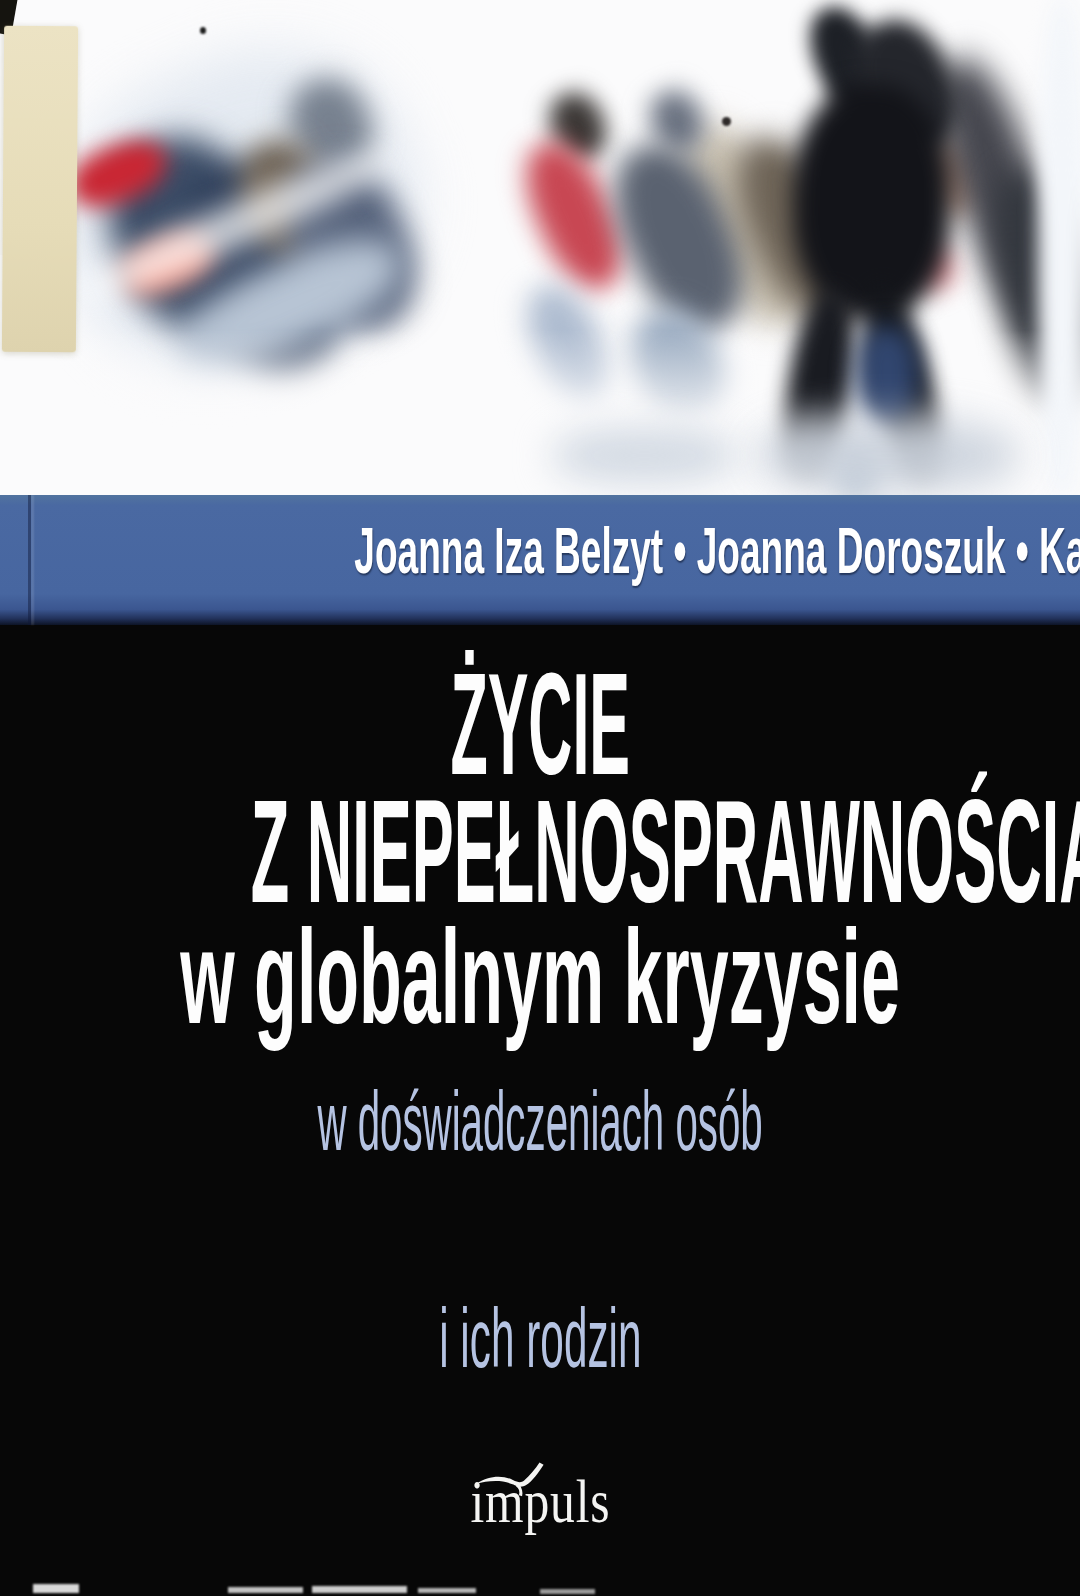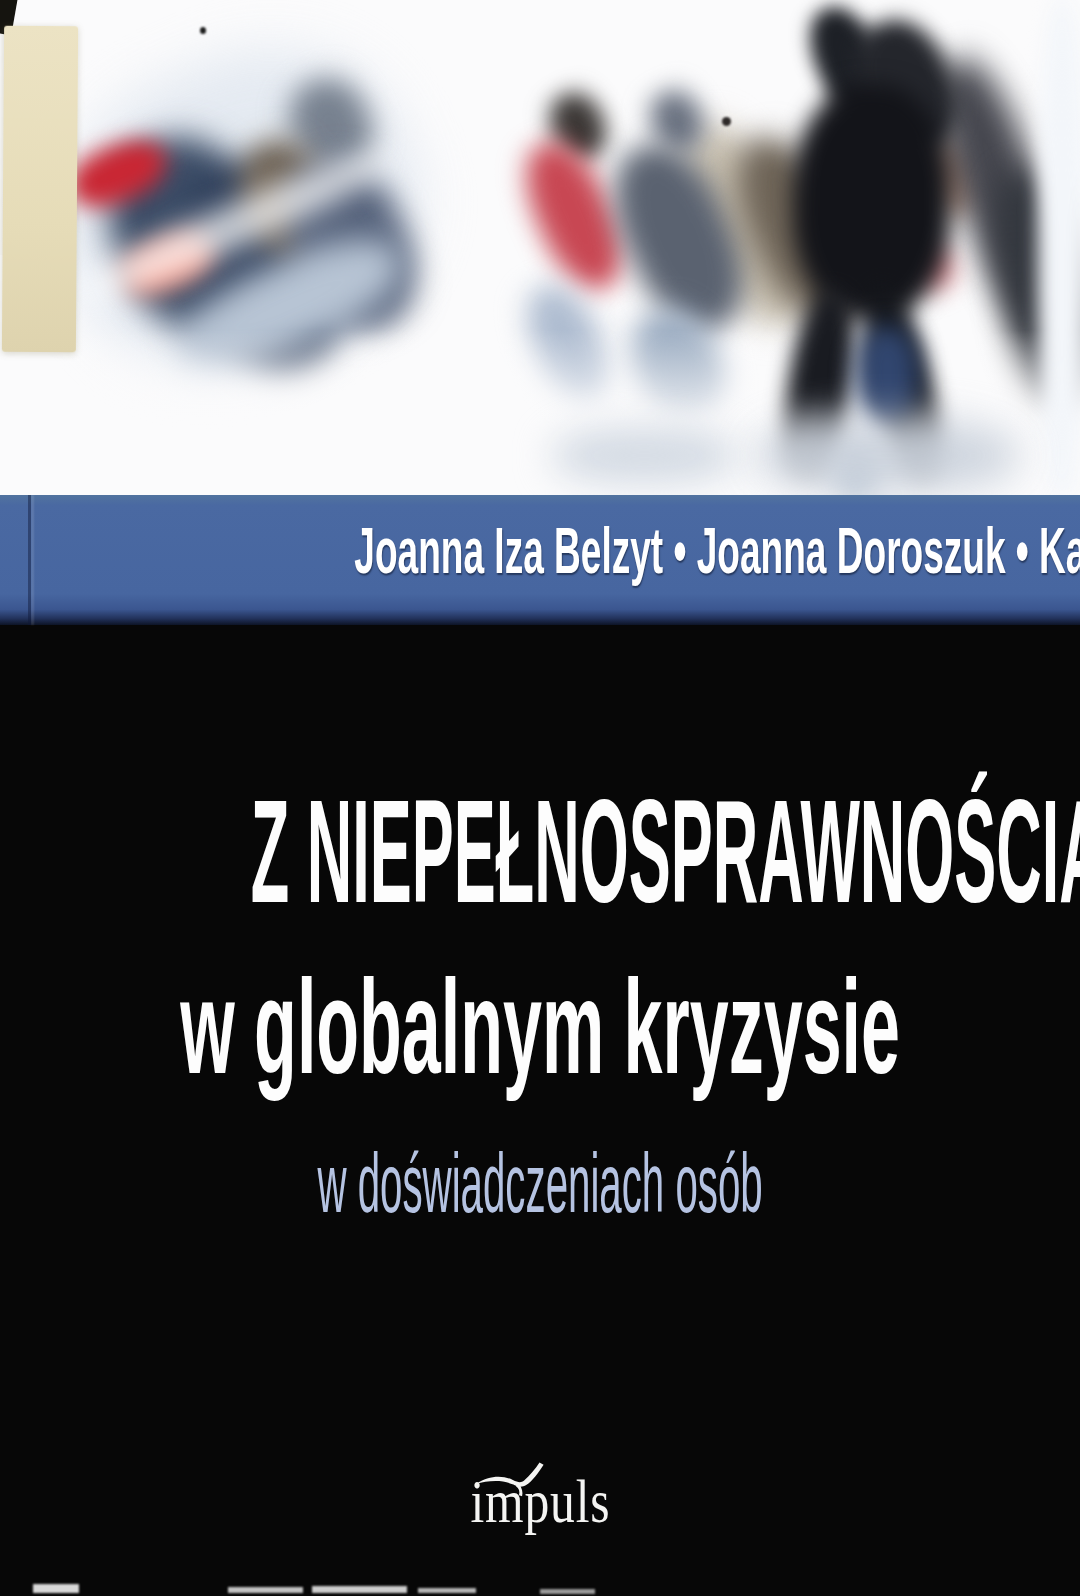--- a/index.html
+++ b/index.html
@@ -21,28 +21,28 @@
         line-height:1;font-weight:700;color:#ffffff;white-space:nowrap;
         text-shadow:1px 2px 2px rgba(10,18,40,.55);}
   .authors>span{display:inline-block;transform:scaleX(.57);transform-origin:50% 0;}
 
   
   .tl{position:absolute;left:0;width:100%;text-align:center;color:#fdfdfd;font-weight:700;
       line-height:1;font-size:100px;white-space:nowrap;}
   .tl>span{display:inline-block;transform-origin:50% 0;}
   #t1{top:652px}#t1>span{transform:scale(.61,1.44);}
   #t2{top:778px}#t2>span{transform:scale(.63,1.46);}
-  #t3{top:959px}#t3>span{transform:scale(.70,1.34);}
+  #t3{top:909px}#t3>span{transform:scale(.70,1.34);}
 
   
   .sl{position:absolute;left:0;width:100%;text-align:center;color:#b5c3e2;font-weight:400;
       line-height:1;font-size:83px;white-space:nowrap;}
   .sl>span{display:inline-block;transform-origin:50% 0;}
   #s1{top:1065px}#s1>span{transform:scaleX(.48);}
-  #s2{top:1142px}#s2>span{transform:scaleX(.485);}
+  #s2{top:1080px}#s2>span{transform:scaleX(.485);}
   #s3{top:1220px}#s3>span{transform:scaleX(.50);}
   #s4{top:1297px}#s4>span{transform:scaleX(.51);}
 
   
   .pub{position:absolute;top:1470px;left:0;width:100%;text-align:center;
        font-family:"Liberation Serif",serif;font-size:62px;line-height:1;color:#f4f4f2;}
   .pub>span{display:inline-block;transform:scaleX(.8);transform-origin:50% 0;letter-spacing:1px;}
   .swoosh{position:absolute;left:474px;top:1461px;width:88px;height:38px;}
 
   .artifact{position:absolute;}
@@ -94,29 +94,35 @@
     <div class="artifact" style="left:3px;top:26px;width:74px;height:326px;background:linear-gradient(180deg,#ece3c4,#e6dcb8 60%,#ded3ae);border-radius:3px;filter:blur(.6px);transform:rotate(.4deg);box-shadow:0 2px 6px rgba(120,110,70,.25);"></div>
     <div class="artifact" style="left:200px;top:27px;width:6px;height:7px;background:#1b1b1b;border-radius:50%;filter:blur(.8px);"></div>
     <div class="artifact" style="left:722px;top:117px;width:9px;height:9px;background:#2e2a28;border-radius:50%;filter:blur(1.2px);"></div>
   </div>
 
   <div class="band"></div>
   <div class="authors">
     <span>Joanna Iza Belzyt • Joanna Doroszuk • Karolina Tersa</span>
   </div>
 
+  <div class="tl" id="t1">
+    <span>ŻYCIE</span>
+  </div>
   <div class="tl" id="t2">
     <span>Z NIEPEŁNOSPRAWNOŚCIĄ</span>
   </div>
   <div class="tl" id="t3">
     <span>w globalnym kryzysie</span>
   </div>
 
   <div class="sl" id="s2">
     <span>w doświadczeniach osób</span>
+  </div>
+  <div class="sl" id="s4">
+    <span>i ich rodzin</span>
   </div>
 
   <svg class="swoosh" viewBox="0 0 86 36">
     <path fill="#f4f4f2" d="M2,22 C14,13.5 28,13 38,18 C43,20.5 46,21 49,18.5 C55,13.5 60,7 64,1 L68,3 C63,11 57,19 51,23 C47,25.5 43,25 38.5,22.5 C28,17.5 13,18.5 2,22 Z"></path>
     <path fill="#f4f4f2" d="M44,22 C47,26 48,30 47,34 L44,33 C45,29 44,26 41,24 Z"></path>
   </svg>
   <div class="pub">
     <span>impuls</span>
   </div>
 

